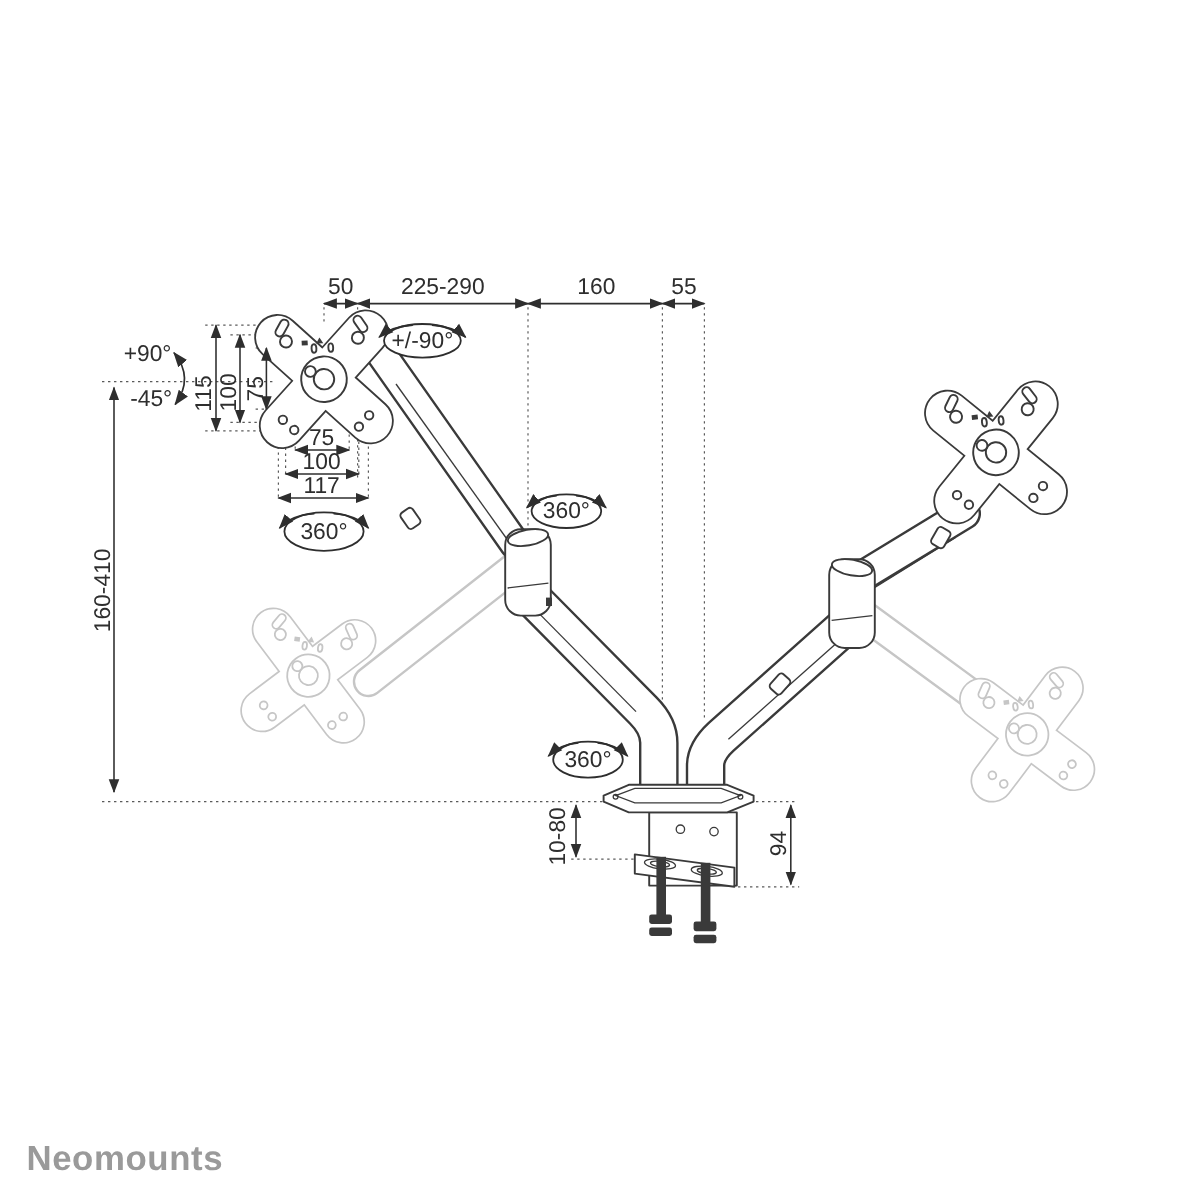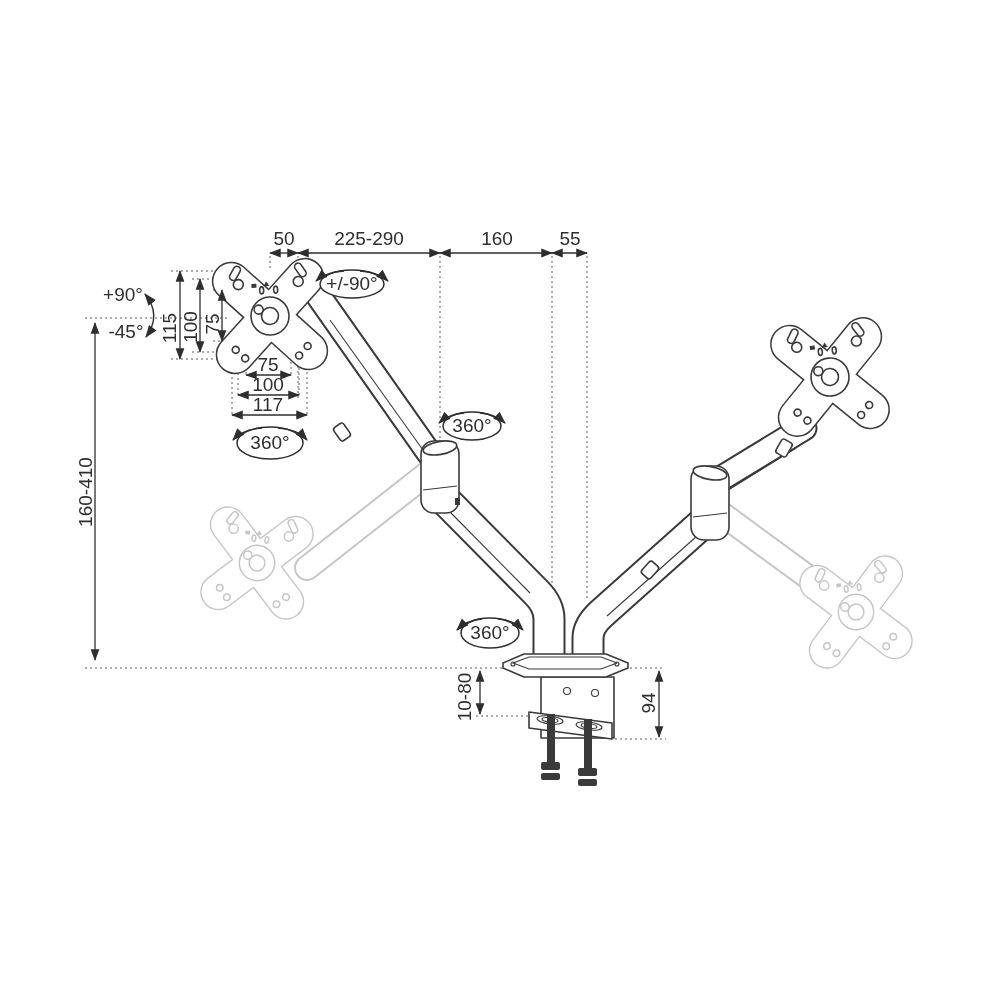--- a/index.html
+++ b/index.html
@@ -216,13 +216,14 @@
       <text class="dtext" x="490" y="639" text-anchor="middle">360°</text>
     </g>
 
     <line class="dim" x1="480" y1="671" x2="480" y2="714" marker-start="url(#ma)" marker-end="url(#ma)"></line>
     <text class="dtext" x="471" y="697" text-anchor="middle" transform="rotate(-90 471 697)">10-80</text>
     <line class="dim" x1="659" y1="671" x2="659" y2="737" marker-start="url(#ma)" marker-end="url(#ma)"></line>
     <text class="dtext" x="655" y="703" text-anchor="middle" transform="rotate(-90 655 703)">94</text>
   </g>
 </svg>
 
+<div class="brand">Neomounts</div>
 </div>
 
 </body></html>

